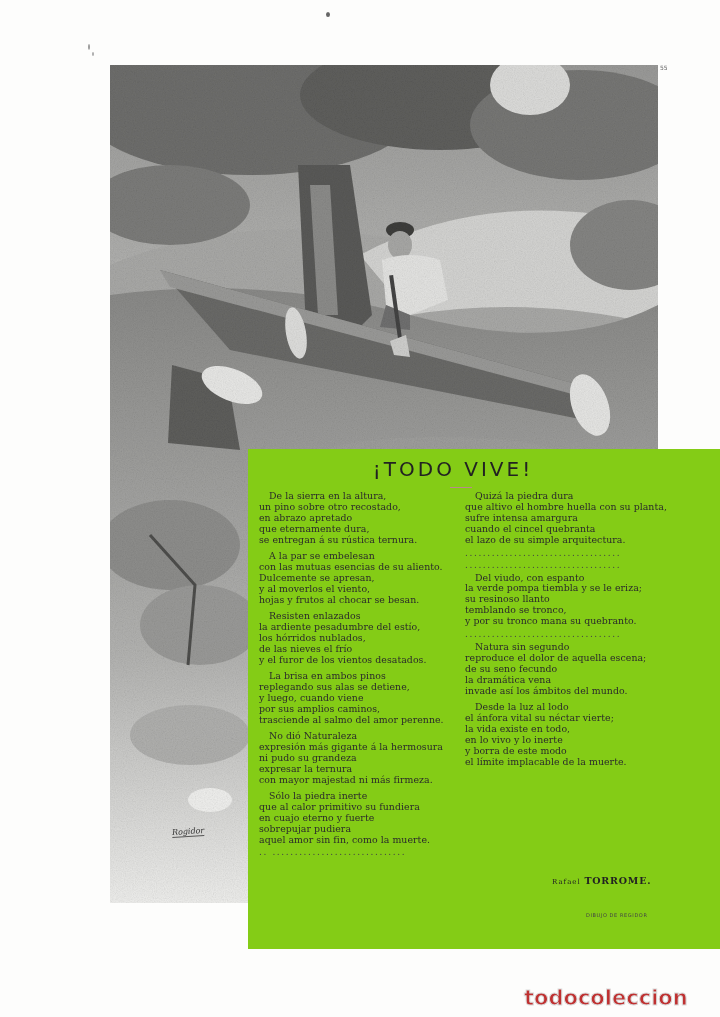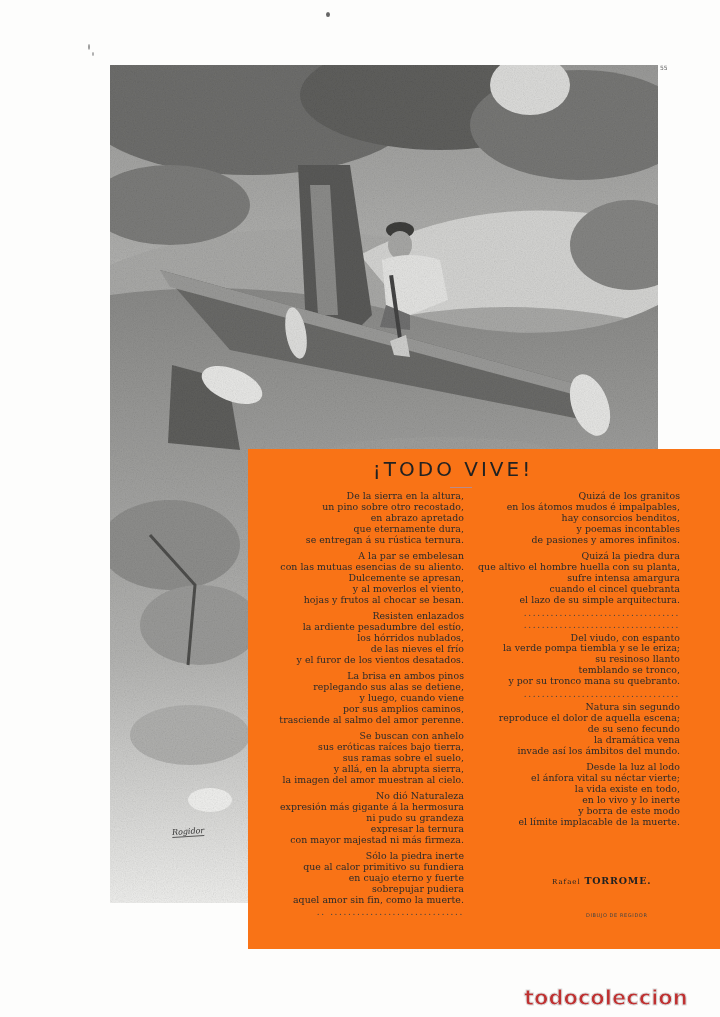--- a/index.html
+++ b/index.html
@@ -19,33 +19,33 @@
 
     .signature {
       position: absolute; left: 172px; top: 827px;
       font-family: "DejaVu Serif", serif; font-style: italic; font-size: 8px; color: #333;
       border-bottom: 1px solid #555; padding-bottom: 0; transform: rotate(-4deg);
     }
 
     
     .text-panel {
       position: absolute; left: 248px; top: 449px; width: 472px; height: 500px;
-      background: #f97316;
+      background: #84cc16;
     }
 
     .poem-title {
       position: absolute; left: 0; top: 8px; width: 410px; text-align: center;
       font-family: "DejaVu Sans", sans-serif; font-size: 20px; letter-spacing: 3px;
       font-weight: normal; color: #222; transform: scaleY(0.95);
     }
     .title-rule {
       position: absolute; left: 202px; top: 38px; width: 22px; height: 1px; background: #b98b8b;
     }
 
-    .column { position: absolute; top: 42px; font-size: 9.4px; line-height: 10.9px; color: #2b2b2b; letter-spacing: 0.05px; text-align: right; }
+    .column { position: absolute; top: 42px; font-size: 9.4px; line-height: 10.9px; color: #2b2b2b; letter-spacing: 0.05px; }
     .col-left { left: 11px; width: 205px; }
     .col-right { left: 217px; width: 215px; }
 
     .stanza { margin-bottom: 5.5px; }
     .line { display: block; white-space: nowrap; }
     .line.first { padding-left: 10px; }
 
     .dots {
       display: block; white-space: nowrap; overflow: hidden; font-size: 9px; line-height: 9px;
       letter-spacing: 1.6px; color: #444; margin-bottom: 3px;
@@ -176,51 +176,37 @@
         <span class="line">y el furor de los vientos desatados.</span>
       </div>
       <div class="stanza">
         <span class="line first">La brisa en ambos pinos</span>
         <span class="line">replegando sus alas se detiene,</span>
         <span class="line">y luego, cuando viene</span>
         <span class="line">por sus amplios caminos,</span>
         <span class="line">trasciende al salmo del amor perenne.</span>
       </div>
       <div class="stanza">
-        <span class="line first">Se buscan con anhelo</span>
-        <span class="line">sus eróticas raíces bajo tierra,</span>
-        <span class="line">sus ramas sobre el suelo,</span>
-        <span class="line">y allá, en la abrupta sierra,</span>
-        <span class="line">la imagen del amor muestran al cielo.</span>
-      </div>
-      <div class="stanza">
         <span class="line first">No dió Naturaleza</span>
         <span class="line">expresión más gigante á la hermosura</span>
         <span class="line">ni pudo su grandeza</span>
         <span class="line">expresar la ternura</span>
         <span class="line">con mayor majestad ni más firmeza.</span>
       </div>
       <div class="stanza" style="margin-bottom:2px;">
         <span class="line first">Sólo la piedra inerte</span>
         <span class="line">que al calor primitivo su fundiera</span>
         <span class="line">en cuajo eterno y fuerte</span>
         <span class="line">sobrepujar pudiera</span>
         <span class="line">aquel amor sin fin, como la muerte.</span>
       </div>
       <span class="dots">.. ..............................</span>
     </div>
 
     <div class="column col-right">
-      <div class="stanza">
-        <span class="line first">Quizá de los granitos</span>
-        <span class="line">en los átomos mudos é impalpables,</span>
-        <span class="line">hay consorcios benditos,</span>
-        <span class="line">y poemas incontables</span>
-        <span class="line">de pasiones y amores infinitos.</span>
-      </div>
       <div class="stanza" style="margin-bottom:3px;">
         <span class="line first">Quizá la piedra dura</span>
         <span class="line">que altivo el hombre huella con su planta,</span>
         <span class="line">sufre intensa amargura</span>
         <span class="line">cuando el cincel quebranta</span>
         <span class="line">el lazo de su simple arquitectura.</span>
       </div>
       <span class="dots">...................................</span>
       <span class="dots">...................................</span>
       <div class="stanza" style="margin-bottom:3px;">

